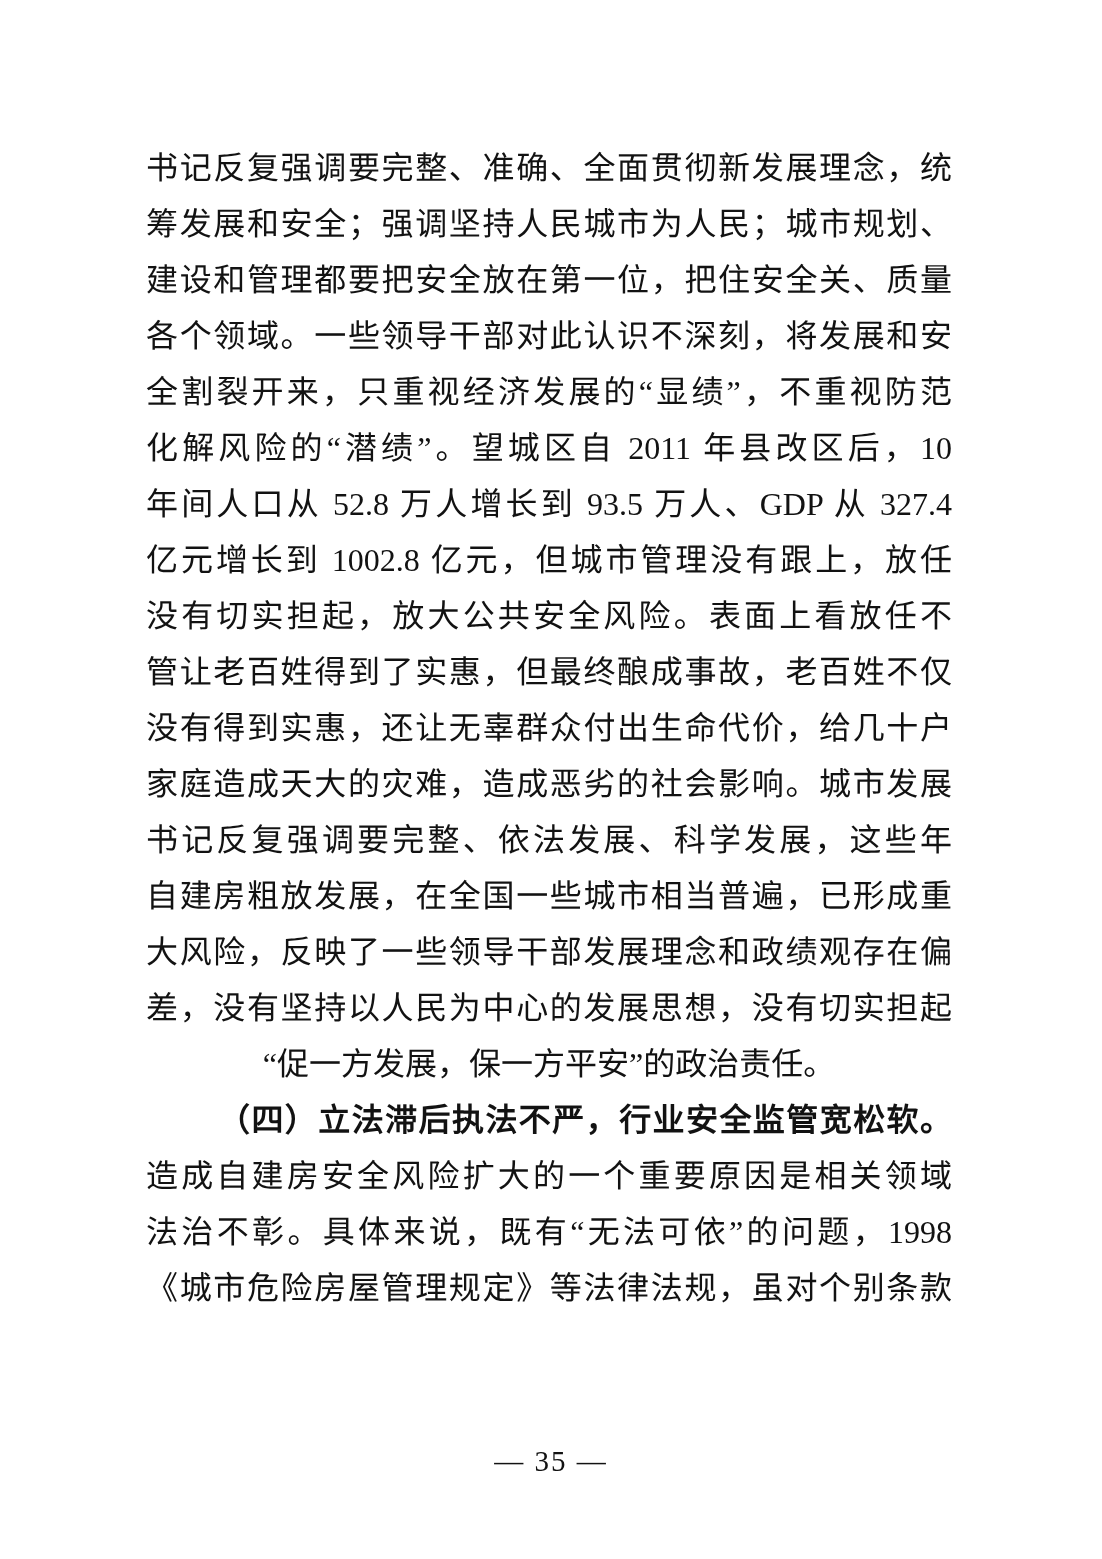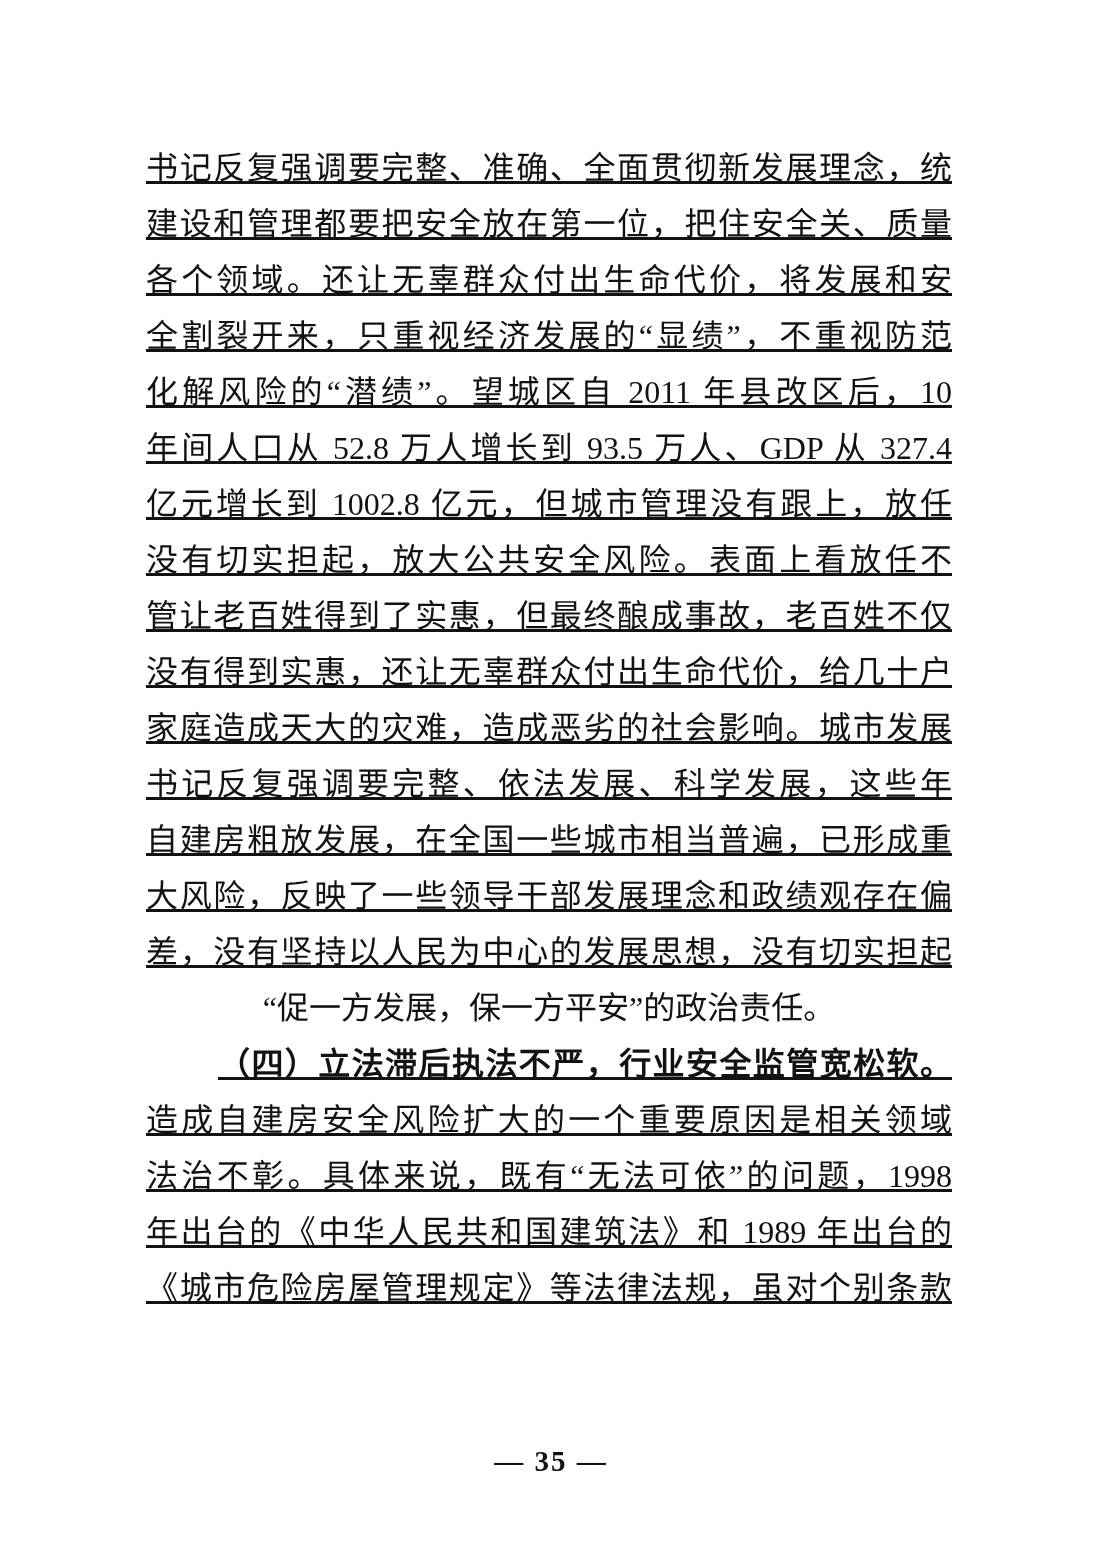--- a/index.html
+++ b/index.html
@@ -29,67 +29,65 @@
     white-space: normal;
     overflow: hidden;
     text-align: center;
     color: #121212;
   }
   
   .line.j {
     text-align: justify;
     text-align-last: justify;
     text-justify: inter-character;
-    text-decoration: underline;
   }
   .line.indent {
     text-indent: 72px;
   }
   .line.bold {
     font-weight: 700;
   }
   .page-footer {
     position: absolute;
     left: 0;
     top: 1444px;
     width: 100%;
     text-align: center;
     font-size: 29px;
     line-height: 34px;
     color: #121212;
     letter-spacing: 2px;
-    font-weight: bold;
   }
 </style>
 </head>
 <body>
 
 <div class="page">
 
   <main class="text-block">
     <div class="line j">书记反复强调要完整、准确、全面贯彻新发展理念，统</div>
+    <div class="line j">筹发展和安全；强调坚持人民城市为人民；城市规划、</div>
     <div class="line j">建设和管理都要把安全放在第一位，把住安全关、质量</div>
-    <div class="line j">各个领域。还让无辜群众付出生命代价，将发展和安</div>
+    <div class="line j">各个领域。一些领导干部对此认识不深刻，将发展和安</div>
     <div class="line j">全割裂开来，只重视经济发展的“显绩”，不重视防范</div>
     <div class="line j">化解风险的“潜绩”。望城区自 2011 年县改区后，10</div>
     <div class="line j">年间人口从 52.8 万人增长到 93.5 万人、GDP 从 327.4</div>
     <div class="line j">亿元增长到 1002.8 亿元，但城市管理没有跟上，放任</div>
     <div class="line j">没有切实担起，放大公共安全风险。表面上看放任不</div>
     <div class="line j">管让老百姓得到了实惠，但最终酿成事故，老百姓不仅</div>
     <div class="line j">没有得到实惠，还让无辜群众付出生命代价，给几十户</div>
     <div class="line j">家庭造成天大的灾难，造成恶劣的社会影响。城市发展</div>
     <div class="line j">书记反复强调要完整、依法发展、科学发展，这些年</div>
     <div class="line j">自建房粗放发展，在全国一些城市相当普遍，已形成重</div>
     <div class="line j">大风险，反映了一些领导干部发展理念和政绩观存在偏</div>
     <div class="line j">差，没有坚持以人民为中心的发展思想，没有切实担起</div>
     <div class="line">“促一方发展，保一方平安”的政治责任。</div>
     <div class="line j indent bold">（四）立法滞后执法不严，行业安全监管宽松软。</div>
     <div class="line j">造成自建房安全风险扩大的一个重要原因是相关领域</div>
     <div class="line j">法治不彰。具体来说，既有“无法可依”的问题，1998</div>
-    <div class="line j">年出台的《中华人民共和国建筑法》和 1989 年出台的</div>
     <div class="line j">《城市危险房屋管理规定》等法律法规，虽对个别条款</div>
   </main>
 
   <footer class="page-footer">
     <span>— 35 —</span>
   </footer>
 
 </div>
 
 </body></html>

